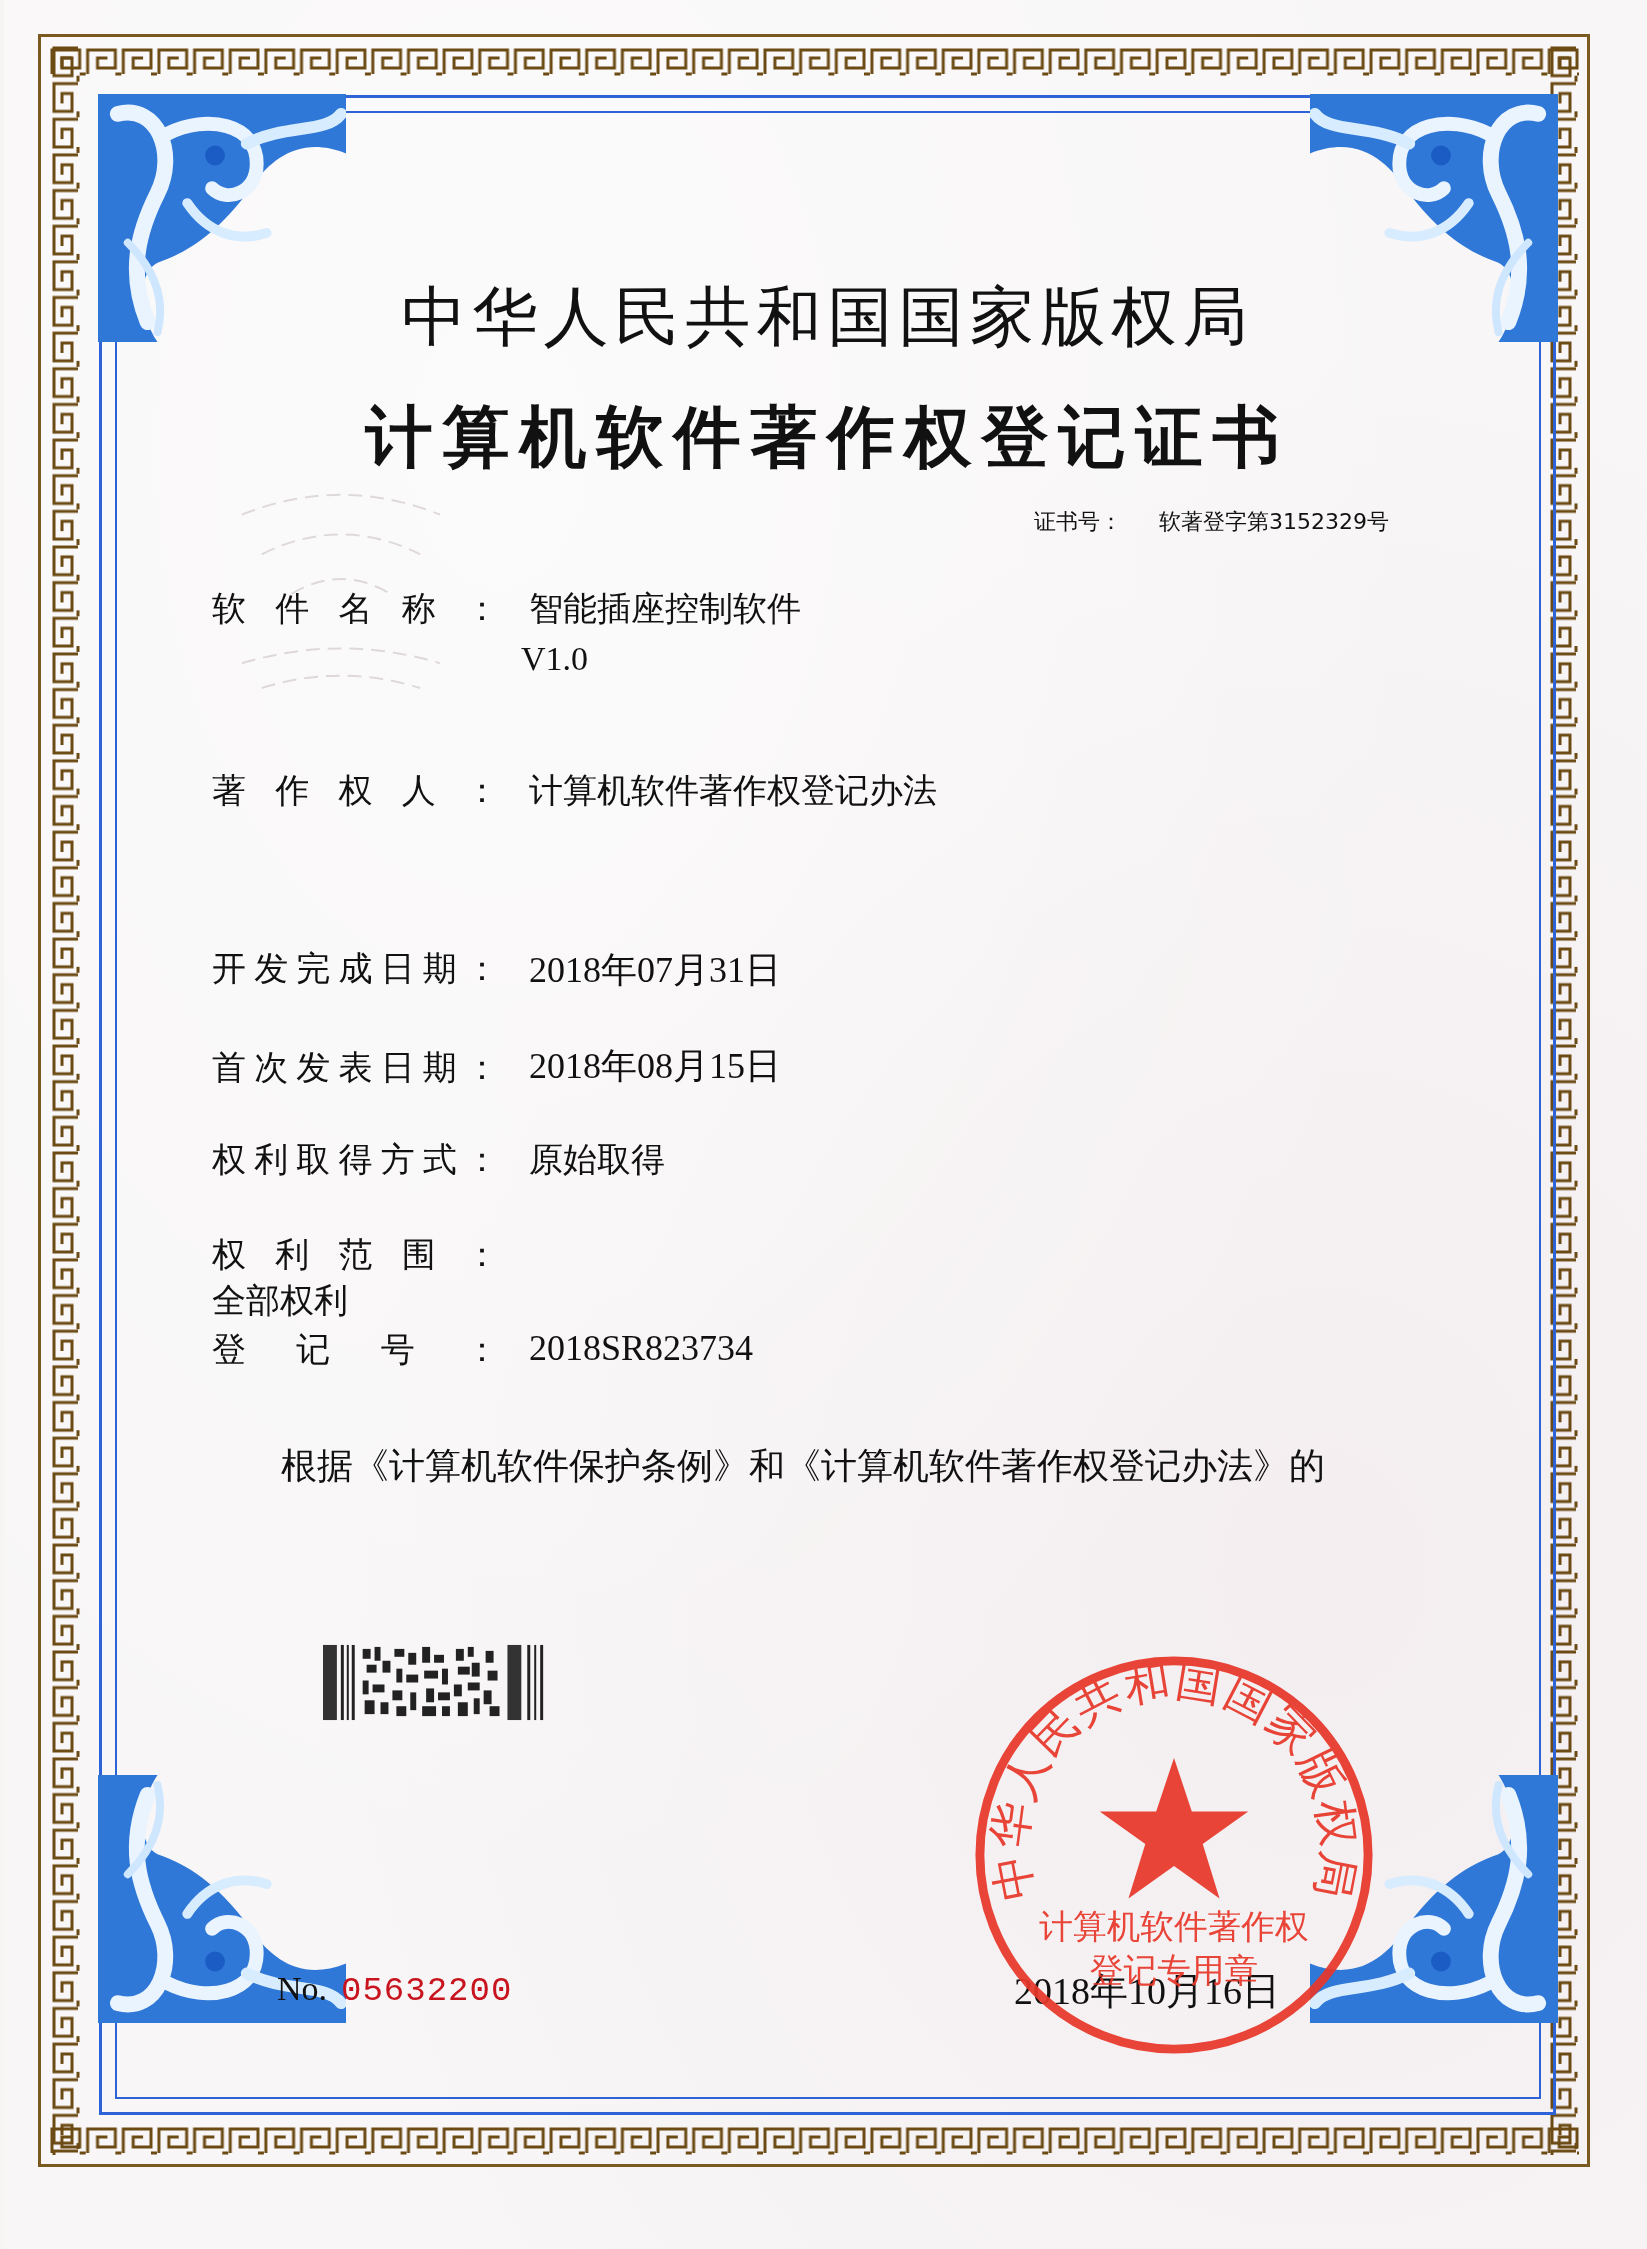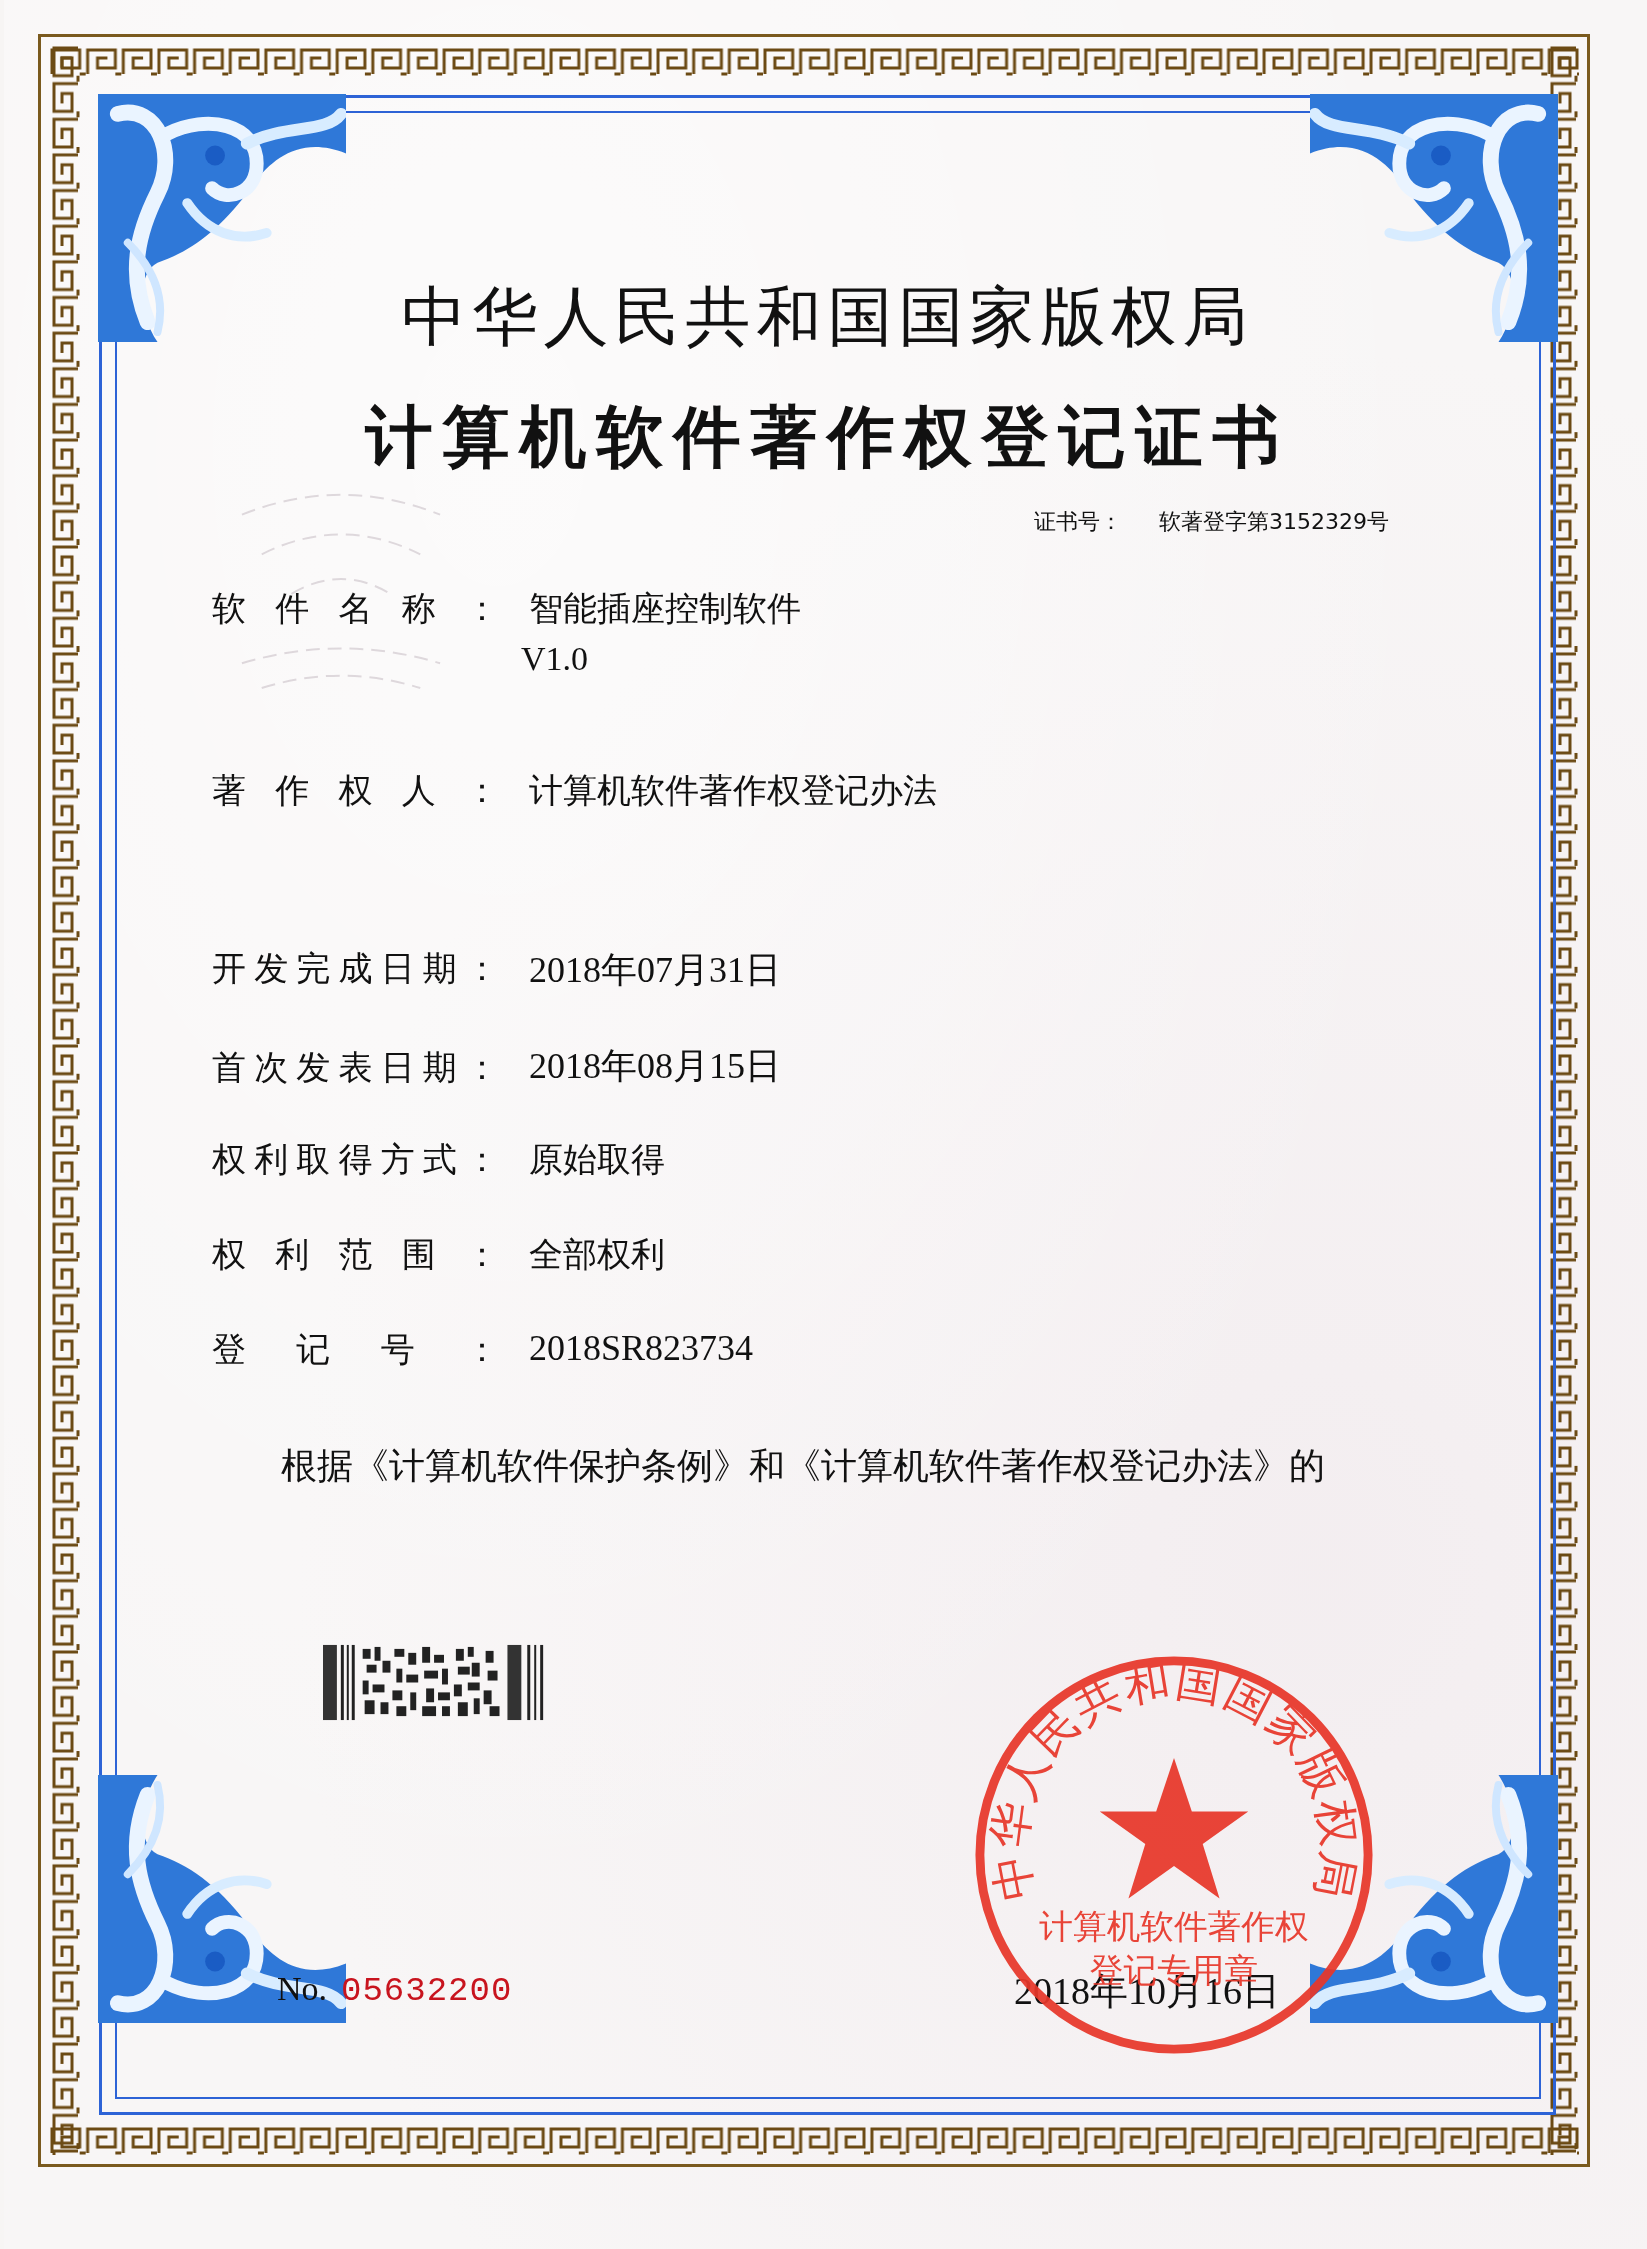--- a/index.html
+++ b/index.html
@@ -45,21 +45,21 @@
          font-family:"DejaVu Sans","Liberation Sans",sans-serif;display:flex;}
   .field .label{width:287px;text-align:justify;text-align-last:justify;margin-right:30px;}
   .field .value{white-space:pre;}
   .field .value.serif{font-family:"Liberation Serif","DejaVu Serif",serif;font-size:36px;}
   .f-name{top:586px;}
   .f-ver{position:absolute;left:517px;top:640px;font-size:34px;font-family:"Liberation Serif",serif;}
   .f-owner{top:768px;}
   .f-dev{top:946px;}
   .f-pub{top:1042px;align-items:flex-end;}
   .f-acq{top:1137px;}
-  .f-scope{top:1232px;}
+  .f-scope{top:1232px;flex-direction:column;}
   .f-reg{top:1327px;}
   .para{position:absolute;left:208px;width:1277px;font-size:36px;line-height:95px;
         font-family:"DejaVu Sans","Liberation Sans",sans-serif;}
   .para .indent{padding-left:69px;}
   
   .barcode{position:absolute;left:319px;top:1641px;width:238px;height:83px;}
   .barcode svg{width:100%;height:100%;display:block;}
   .serial{position:absolute;left:273px;top:1970px;font-size:34px;font-family:"Liberation Serif",serif;}
   .serial .num{color:#c8141e;font-family:"Liberation Mono","DejaVu Sans Mono",monospace;font-size:34px;margin-left:14px;letter-spacing:1px;}
   .issue-date{position:absolute;left:1010px;top:1966px;font-size:38px;font-family:"Liberation Serif",serif;z-index:1;}

